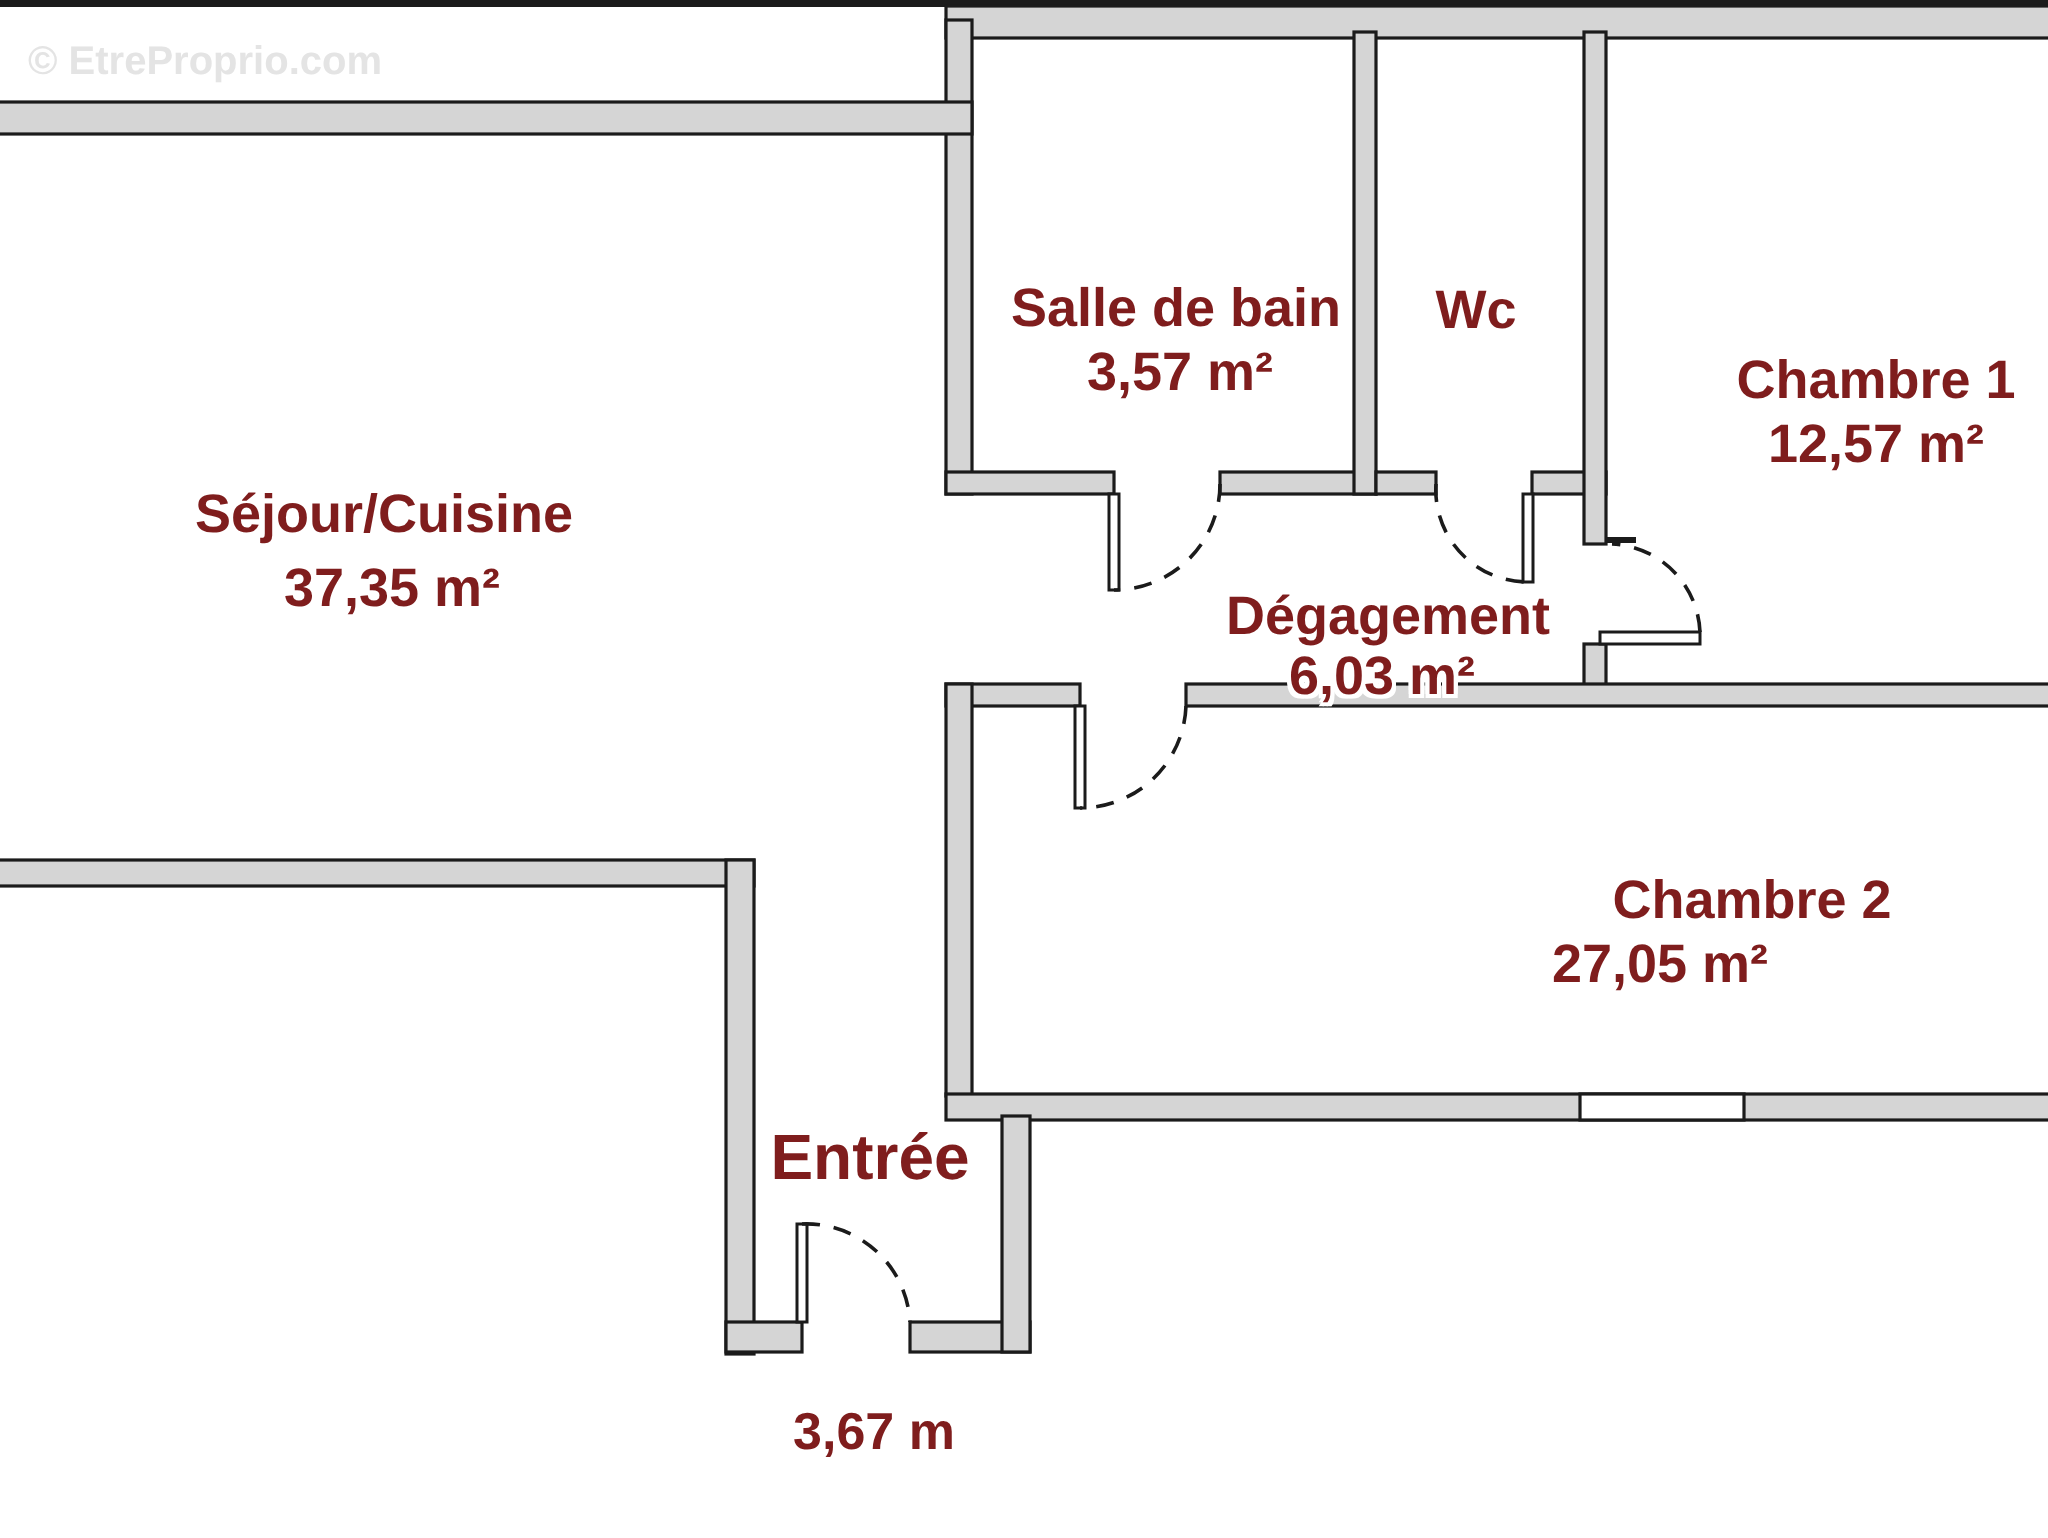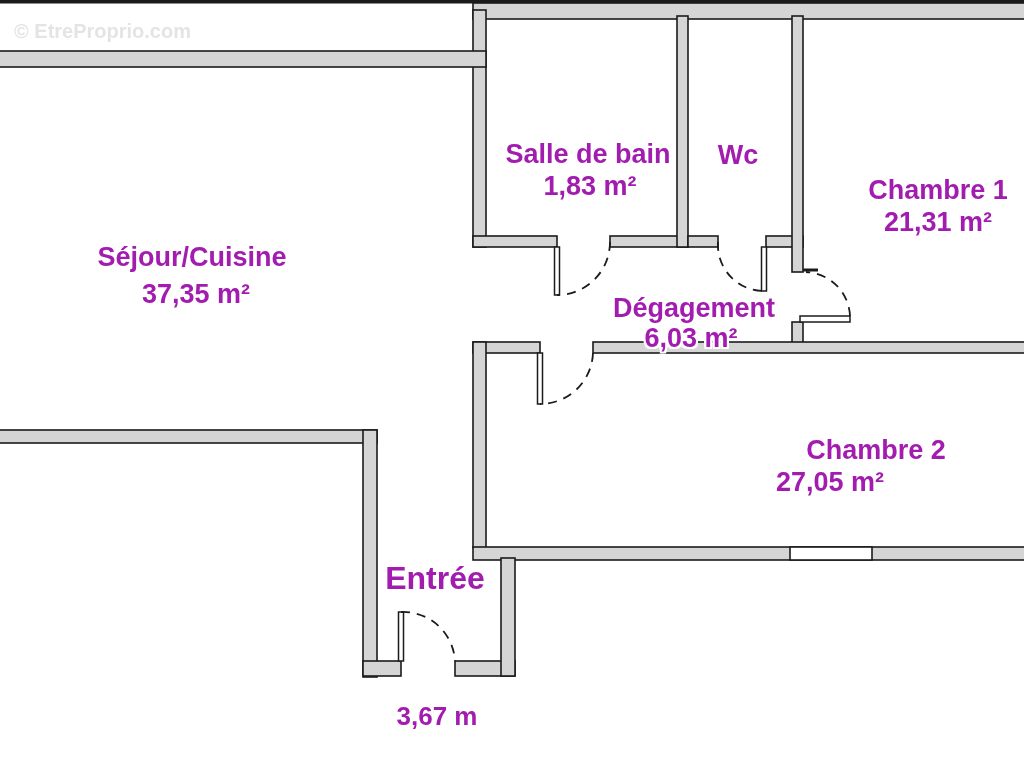--- a/index.html
+++ b/index.html
@@ -14,21 +14,21 @@
   .wall{fill:#d5d5d5;stroke:#1b1b1b;stroke-width:1.6;}
   .solidline{stroke:#1b1b1b;}
   .leaf{fill:#ffffff;stroke:#1b1b1b;stroke-width:1.5;}
   .arc{fill:none;stroke:#1b1b1b;stroke-width:1.8;stroke-dasharray:9 7;}
   .window{fill:#ffffff;stroke:#1b1b1b;stroke-width:1.6;}
   .room-label{
     position:absolute;
     transform:translate(-50%,-50%);
     font-weight:bold;
     font-size:27px;
-    color:#a21caf;
+    color:#7f1d1d;
     white-space:nowrap;
     text-align:center;
     line-height:1.1;
     text-shadow:-2px -2px 0 #fff,2px -2px 0 #fff,-2px 2px 0 #fff,2px 2px 0 #fff,
                  0 -2px 0 #fff,0 2px 0 #fff,-2px 0 0 #fff,2px 0 0 #fff;
   }
   .dim-label{font-size:26px;}
   .watermark{
     position:absolute;
     left:14px;top:20px;
@@ -98,26 +98,26 @@
       <path class="arc" d="M 401 612 A 52 52 0 0 1 455 661"></path>
     </g>
   </svg>
 
   <div class="room-label watermark">© EtreProprio.com</div>
 
   <div class="room-label" style="left:192px;top:258px;">Séjour/Cuisine</div>
   <div class="room-label" style="left:196px;top:295px;">37,35 m²</div>
 
   <div class="room-label" style="left:588px;top:155px;">Salle de bain</div>
-  <div class="room-label" style="left:590px;top:187px;">1,83 m²</div>
+  <div class="room-label" style="left:590px;top:187px;">3,57 m²</div>
 
   <div class="room-label" style="left:738px;top:156px;">Wc</div>
 
   <div class="room-label" style="left:938px;top:191px;">Chambre 1</div>
-  <div class="room-label" style="left:938px;top:223px;">21,31 m²</div>
+  <div class="room-label" style="left:938px;top:223px;">12,57 m²</div>
 
   <div class="room-label" style="left:694px;top:309px;">Dégagement</div>
   <div class="room-label" style="left:691px;top:339px;">6,03 m²</div>
 
   <div class="room-label" style="left:830px;top:451px;margin-left:46px;">Chambre 2</div>
   <div class="room-label" style="left:830px;top:483px;">27,05 m²</div>
 
   <div class="room-label" style="left:435px;top:579px;font-size:32px;">Entrée</div>
 
   <div class="room-label dim-label" style="left:437px;top:716px;text-align:right;">3,67 m</div>

